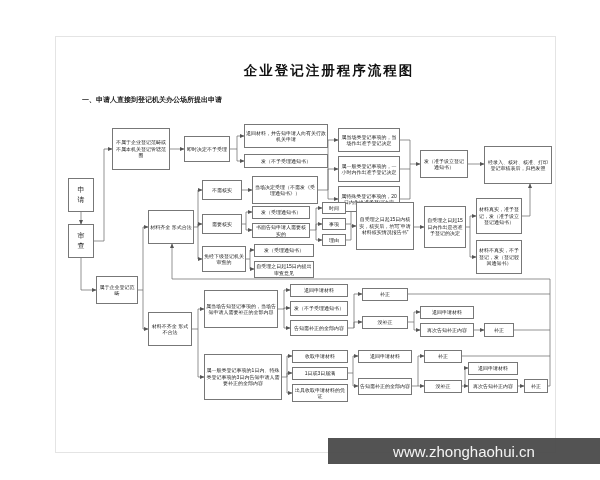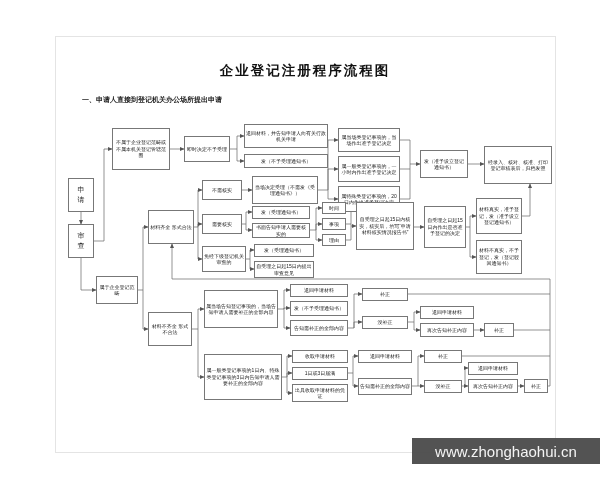--- a/index.html
+++ b/index.html
@@ -3,26 +3,26 @@
 <meta charset="utf-8">
 <style>
   html,body{margin:0;padding:0;background:#fff;}
   #stage{position:relative;width:600px;height:480px;background:#fff;overflow:hidden;
          font-family:"Liberation Sans","DejaVu Sans",sans-serif;}
   #page{position:absolute;left:55px;top:36px;width:499px;height:415px;
         border:1px solid #e4e4e4;background:#fff;}
   #badge{position:absolute;left:14px;top:8px;width:122px;height:32px;
          background:rgba(74,74,74,0.95);color:#f4f4f4;font-size:20px;
          display:flex;align-items:center;padding-left:11px;letter-spacing:0.5px;}
-  #watermark{position:absolute;right:0;bottom:16px;width:188px;height:26px;
+  #watermark{position:absolute;right:0;bottom:16px;width:272px;height:26px;
          background:rgba(74,74,74,0.95);color:#f4f4f4;font-size:15px;
          display:flex;align-items:center;justify-content:center;}
   #title{position:absolute;left:55px;top:62px;width:500px;text-align:center;
          font-family:"Liberation Serif","DejaVu Serif",serif;font-weight:bold;
-         font-size:13.5px;letter-spacing:2px;color:#111;}
+         font-size:13.5px;letter-spacing:2px;color:#111;padding-left:24px;}
   #section-heading{position:absolute;left:82px;top:95px;font-size:7px;font-weight:bold;color:#222;}
   #flow-svg{position:absolute;left:0;top:0;}
   .flow-node{position:absolute;border:1px solid #777;background:#fff;box-sizing:border-box;
          display:flex;align-items:center;justify-content:center;text-align:center;
          font-size:5px;line-height:1.3;color:#222;padding:1px;overflow:hidden;}
   .flow-node.v{font-size:7px;padding:0 8px;line-height:1.5;}
 </style>
 </head>
 <body>
 

